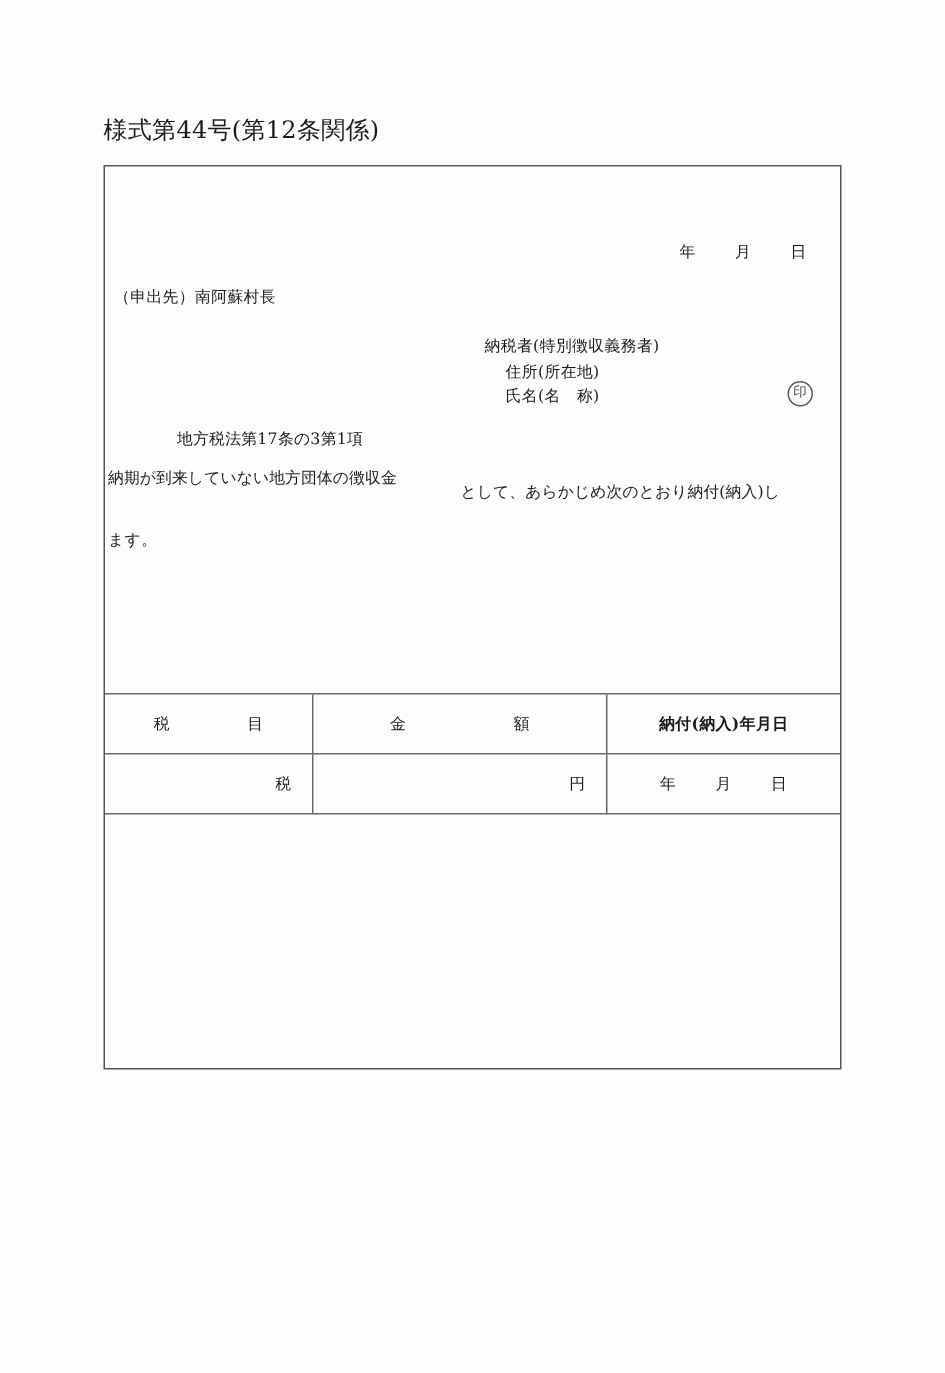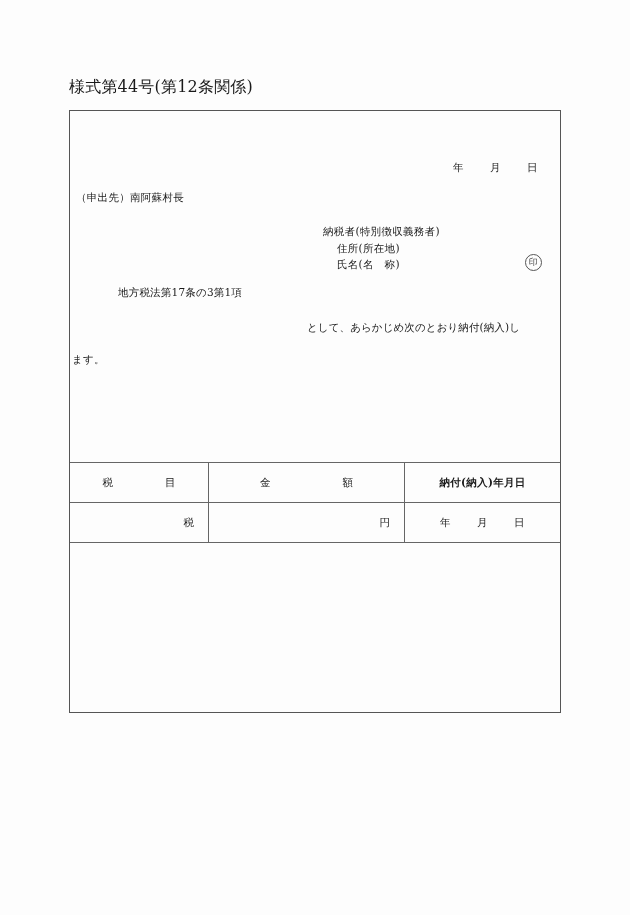--- a/index.html
+++ b/index.html
@@ -237,20 +237,21 @@
       </div>
 
       <div class="clause">
 
         <div class="clause-row1">
           <div class="clause-law">地方税法第17条の3第1項</div>
         </div>
 
         <div class="clause-row2">
           <div class="clause-cond">
+            <div>納期が到来していない地方団体の徴収金</div>
           </div>
           <div class="clause-tail">として、あらかじめ次のとおり納付(納入)し</div>
         </div>
 
         <div class="clause-end">ます。</div>
       </div>
 
       <div class="grid">
 
         <div class="grid-row">

